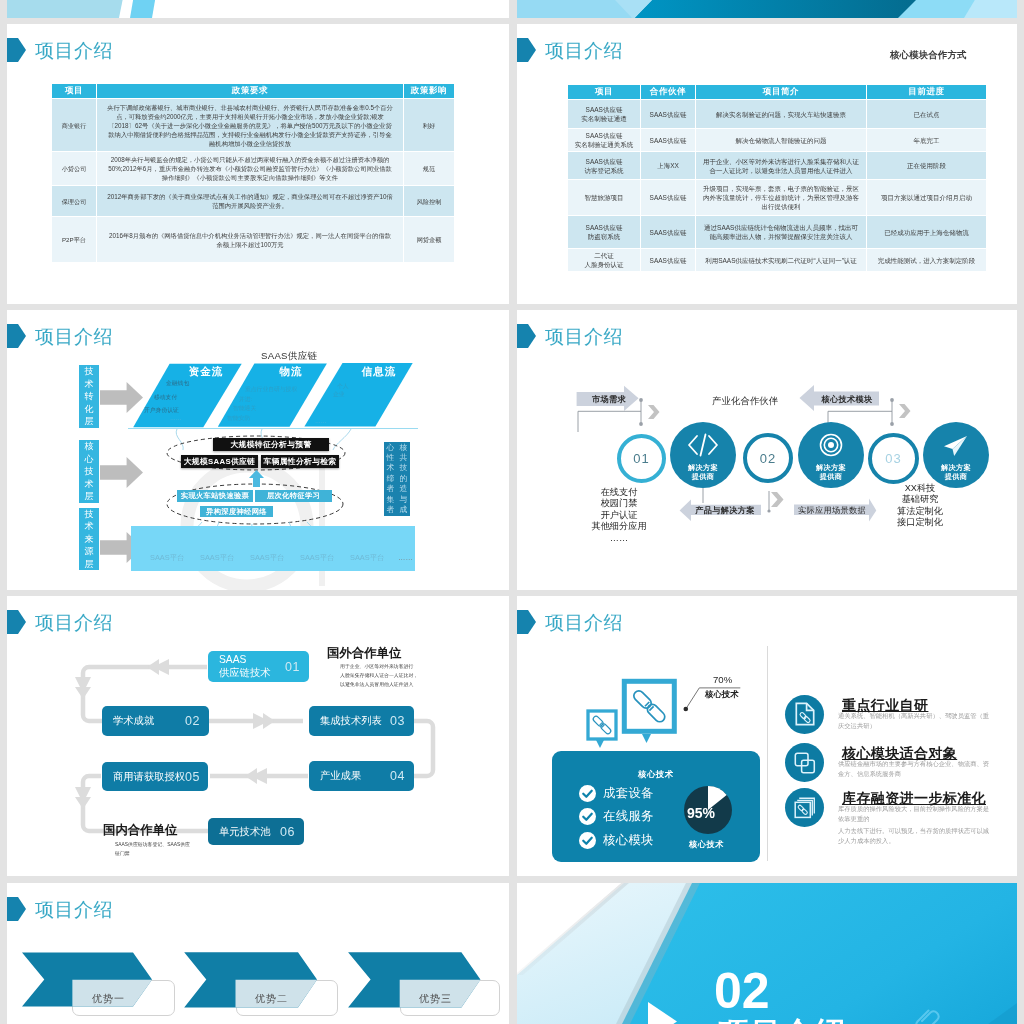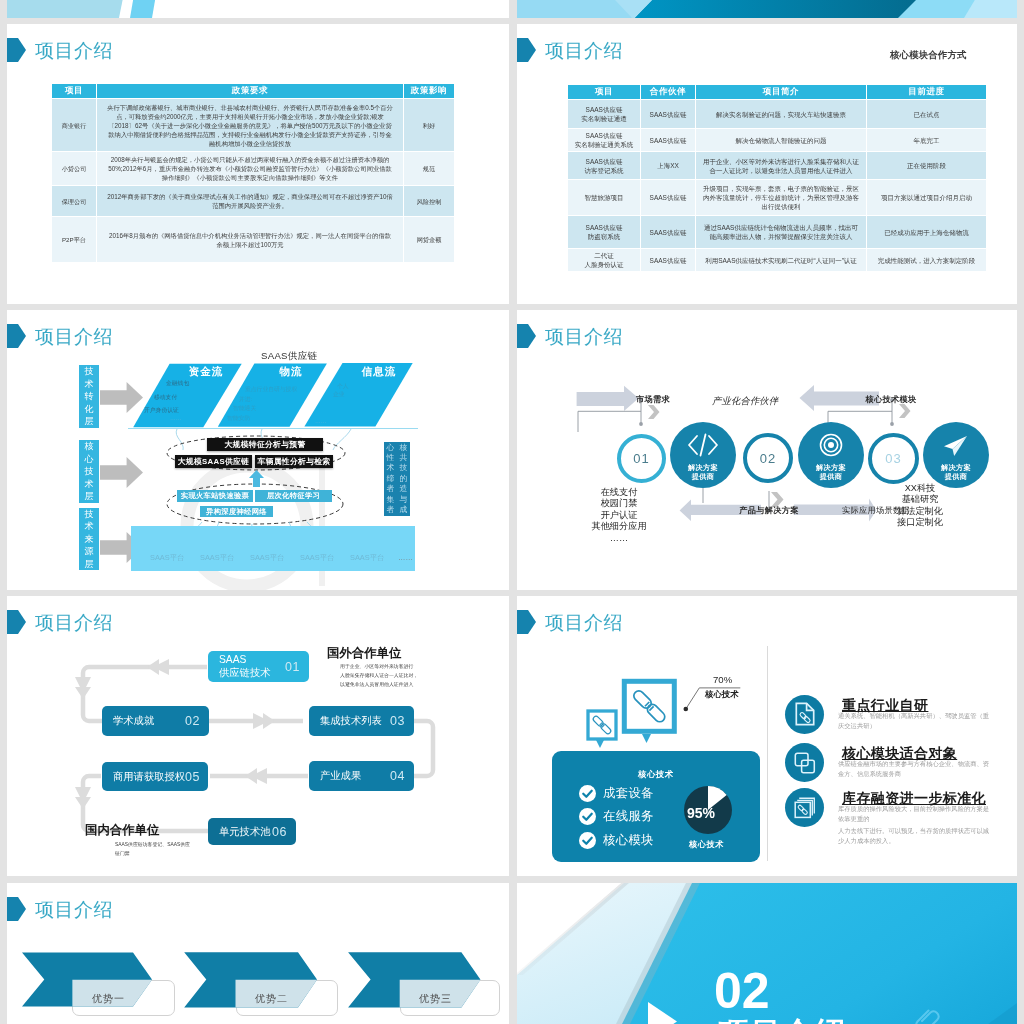--- a/index.html
+++ b/index.html
@@ -53,21 +53,21 @@
   .s3 .layer{position:absolute;left:72px;width:20px;background:#35b6e0;color:#fff;
     font-size:9px;text-align:center;display:flex;flex-direction:column;
     align-items:center;justify-content:center;line-height:12.5px;}
   .s3 .layer span{display:block;}
   .s3 .garrow{position:absolute;}
   .s3 .pgrow{position:absolute;left:0;top:0;}
   .s3 .chain-title{position:absolute;left:254px;top:40px;font-size:9.6px;color:#333;
     letter-spacing:.3px;}
   .s3 .blk{position:absolute;background:#111;color:#fff;font-size:7.8px;font-weight:700;
     display:flex;align-items:center;justify-content:center;letter-spacing:.3px;
-    box-shadow:0 1px 2px rgba(0,0,0,.35);}
+    box-shadow:0 1px 2px rgba(0,0,0,.35);margin-left:6px;}
   .s3 .bblk{position:absolute;background:#3fb3d8;color:#fff;font-size:7.3px;font-weight:700;
     display:flex;align-items:center;justify-content:center;letter-spacing:.3px;}
   .s3 .platband{position:absolute;background:#77d7f7;}
   .s3 .plat{position:absolute;font-size:7.4px;color:#6fb9d6;}
   .s3 .rightlabel{position:absolute;left:377px;top:132px;width:26px;height:74px;
     background:#1a82ae;display:flex;flex-direction:row-reverse;justify-content:center;}
   .s3 .rightlabel .col{display:flex;flex-direction:column;align-items:center;
     justify-content:center;color:#b9dded;font-size:7.8px;line-height:10.4px;width:13px;}
   .s3 .wm{position:absolute;color:#efefef;}
 
@@ -107,23 +107,23 @@
 
   
   .s4 .circ{position:absolute;border-radius:50%;display:flex;flex-direction:column;
      align-items:center;justify-content:flex-end;color:#fff;}
   .s4 .circ .lbl{font-size:7.2px;line-height:9px;font-weight:700;text-align:center;
      padding-bottom:7px;letter-spacing:.3px;}
   .s4 .ring{position:absolute;border-radius:50%;background:#fff;
      display:flex;align-items:center;justify-content:center;
      font-size:13px;color:#4a7c8c;letter-spacing:1px;}
   .s4 .ico{position:absolute;}
-  .s4 .hdr{position:absolute;font-size:9.4px;color:#2b2b2b;font-weight:400;letter-spacing:.1px;font-style:italic;}
+  .s4 .hdr{position:absolute;font-size:9.4px;color:#2b2b2b;font-weight:400;letter-spacing:.1px;}
   .s4 .gtag{position:absolute;font-size:7.4px;font-weight:700;color:#2b2b2b;
-     display:flex;align-items:center;justify-content:center;letter-spacing:.3px;margin-left:44px;}
+     display:flex;align-items:center;justify-content:center;letter-spacing:.3px;}
   .s4 .blist{position:absolute;font-size:9.2px;color:#1e1e1e;line-height:11.4px;
      text-align:center;}
   .s4 .wm2{position:absolute;color:#efefef;font-size:36px;letter-spacing:3px;
      font-weight:400;white-space:nowrap;line-height:1;}
 </style>
 </head>
 <body>
 
 <div class="grid">
 
@@ -504,30 +504,30 @@
       <span class="no">03</span>
     </div>
     <div class="bx" style="left:302px;top:165px;width:105px;height:30px;background:#0f7ca6">
       <span class="nm">产业成果</span>
       <span class="no">04</span>
     </div>
     <div class="bx" style="left:95px;top:166px;width:106px;height:29px;background:#0f7ca6">
       <span class="nm">商用请获取授权</span>
       <span class="no">05</span>
     </div>
-    <div class="bx" style="left:201px;top:222px;width:88px;height:27px;background:#0d6f95">
+    <div class="bx" style="left:201px;top:222px;width:96px;height:27px;background:#0d6f95">
       <span class="nm">单元技术池</span>
       <span class="no">06</span>
     </div>
 
     <div class="hd" style="left:320px;top:49px">国外合作单位</div>
     <div class="sub" style="left:333px;top:66px;white-space:pre-line">用于企业、小区等对外来访客进行
 人脸采集存储和人证合一人证比对，
 以避免非法人员冒用他人证件进入</div>
-    <div class="hd" style="left:78px;top:226px">国内合作单位</div>
+    <div class="hd" style="left:96px;top:226px">国内合作单位</div>
     <div class="sub" style="left:108px;top:244px;white-space:pre-line">SAAS供应链访客登记、SAAS供应
 链门禁</div>
   </div>
 
   <div class="slide c2 r3 s6">
     <div class="stitle">
       <svg class="arw" viewBox="0 0 19 24">
         <path d="M0 0 H11 L19 12 L11 24 H0 Z" fill="#1583ae"></path>
       </svg>
       <span class="txt">项目介绍</span>

